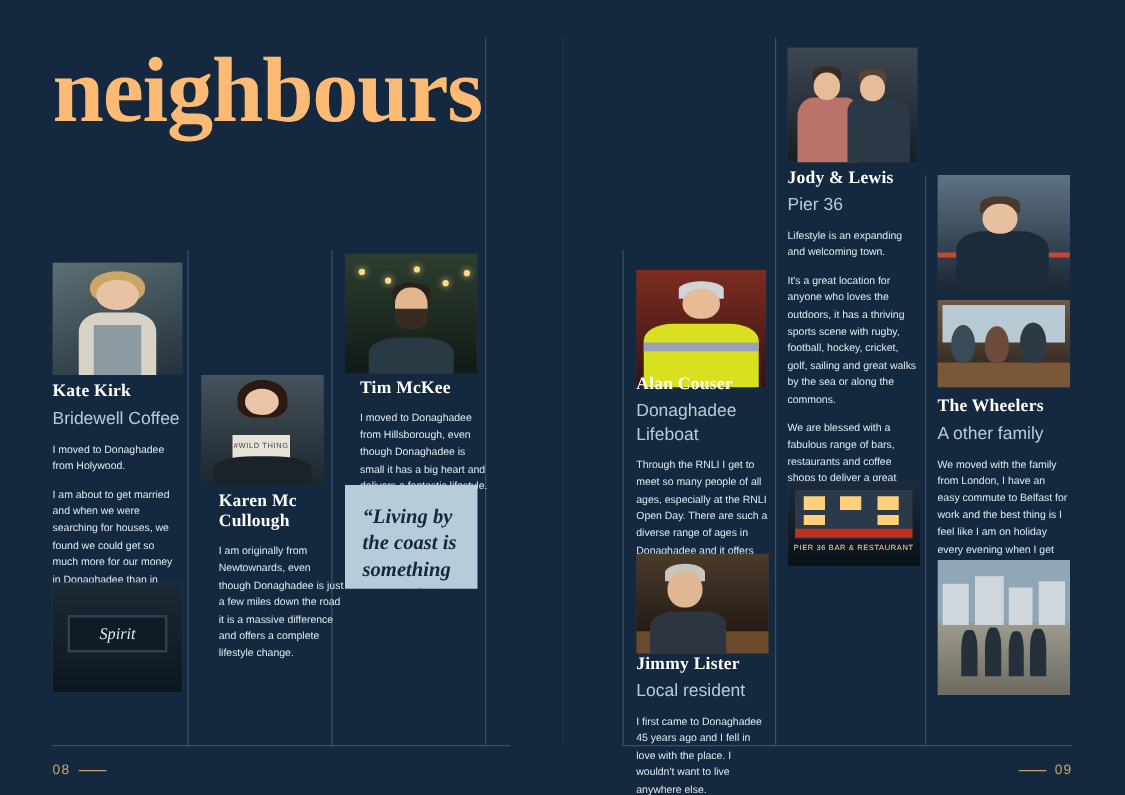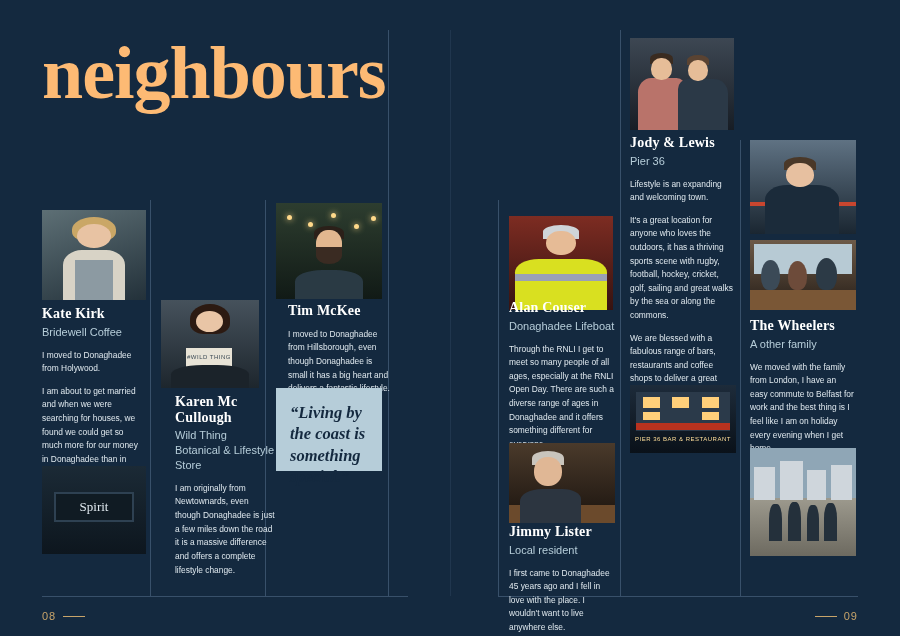--- a/index.html
+++ b/index.html
@@ -47,21 +47,21 @@
   .name {
     font-family: "Liberation Serif", serif;
     font-weight: 700;
     color: #ffffff;
     font-size: 14px;
     line-height: 1.12;
     letter-spacing: .2px;
   }
   .role {
     color: #b6cdd9;
-    font-size: 11px;
+    font-size: 14px;
     line-height: 1.35;
     margin-top: 3px;
   }
   .body {
     color: #dfe8ee;
     font-size: 8.4px;
     line-height: 1.62;
     margin-top: 9px;
   }
   .body + .body { margin-top: 9px; }
@@ -107,21 +107,21 @@
   .kate { background: linear-gradient(160deg,#5d6f75,#23313a); }
   .kate .face { top: 16%; left: 34%; width: 32%; height: 26%; background: #e8c3a3; border-radius: 50%; }
   .kate .hair { top: 8%; left: 29%; width: 42%; height: 28%; background: #caa766; border-radius: 50% 50% 40% 40%; }
   .kate .body2 { top: 44%; left: 20%; width: 60%; height: 56%; background: #d8d3c6; border-radius: 30% 30% 0 0; }
   .kate .apron { top: 56%; left: 32%; width: 36%; height: 44%; background: #8c9aa2; }
 
   
   .sign { background: linear-gradient(#1b2a36,#0d161e); }
   .sign .board { top: 30%; left: 12%; width: 76%; height: 34%; background: #101b23; border: 2px solid #2e4152; }
   .sign .txt { position: absolute; top: 38%; left: 0; right: 0; text-align: center; color: #dfe8ee;
-               font-family: "Liberation Serif", serif; font-size: 13px; }
+               font-family: "Liberation Serif", serif; font-style: italic; font-size: 13px; }
 
   
   .karen { background: linear-gradient(#46525c,#1d262d); }
   .karen .face { top: 12%; left: 36%; width: 27%; height: 24%; background: #e9c5a6; border-radius: 50%; }
   .karen .hair { top: 5%; left: 30%; width: 40%; height: 34%; background: #2c1a12; border-radius: 50% 50% 35% 35%; }
   .karen .card { top: 54%; left: 26%; width: 46%; height: 30%; background: #e8e3d6; }
   .karen .card span { display:block; text-align:center; color:#3b4a55; font-size: 6px; line-height:1.5; padding-top: 5px; letter-spacing:.5px; }
   .karen .shoulders { top: 74%; left: 10%; width: 80%; height: 26%; background: #1b232a; border-radius: 40% 40% 0 0; }
 
   
@@ -227,21 +227,20 @@
       <div class="blob hair"></div>
       <div class="blob face"></div>
       <div class="rect card">
           <span>#WILD THING</span>
         </div>
       <div class="rect shoulders"></div>
     </div>
   </div>
   <div style="position:absolute; left:175px; top:394px; width:100px;">
     <div class="name">Karen Mc Cullough</div>
-    <div class="role">Wild Thing Botanical &amp; Lifestyle Store</div>
     <div class="body">I am originally from Newtownards, even though Donaghadee is just a few miles down the road it is a massive difference and offers a complete lifestyle change.</div>
   </div>
 
   <div class="photo" style="left:276px; top:203px; width:106px; height:96px;">
     <div class="scene tim">
       <div class="rect shoulders"></div>
       <div class="blob hair"></div>
       <div class="blob face"></div>
       <div class="blob beard"></div>
       <div class="blob bulb" style="top:12%; left:10%;"></div>

